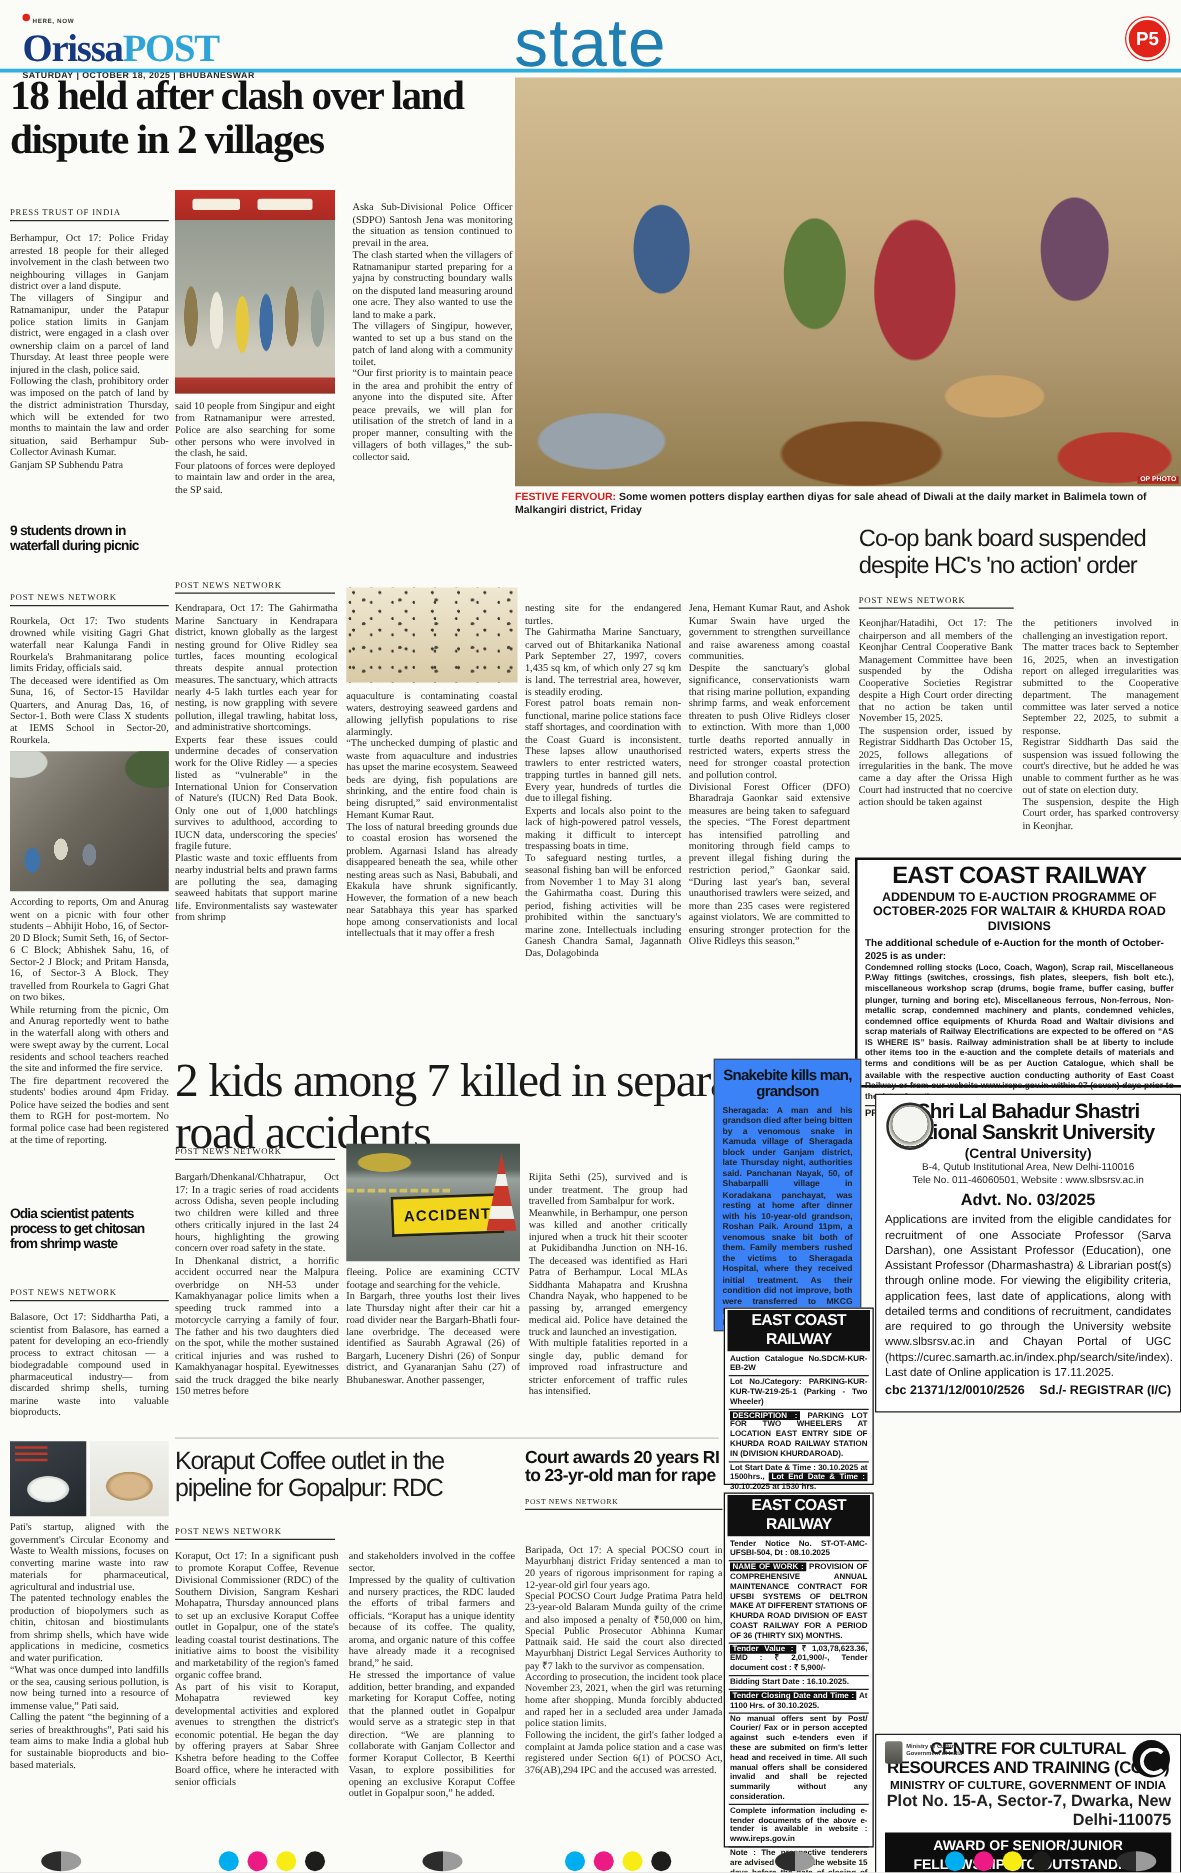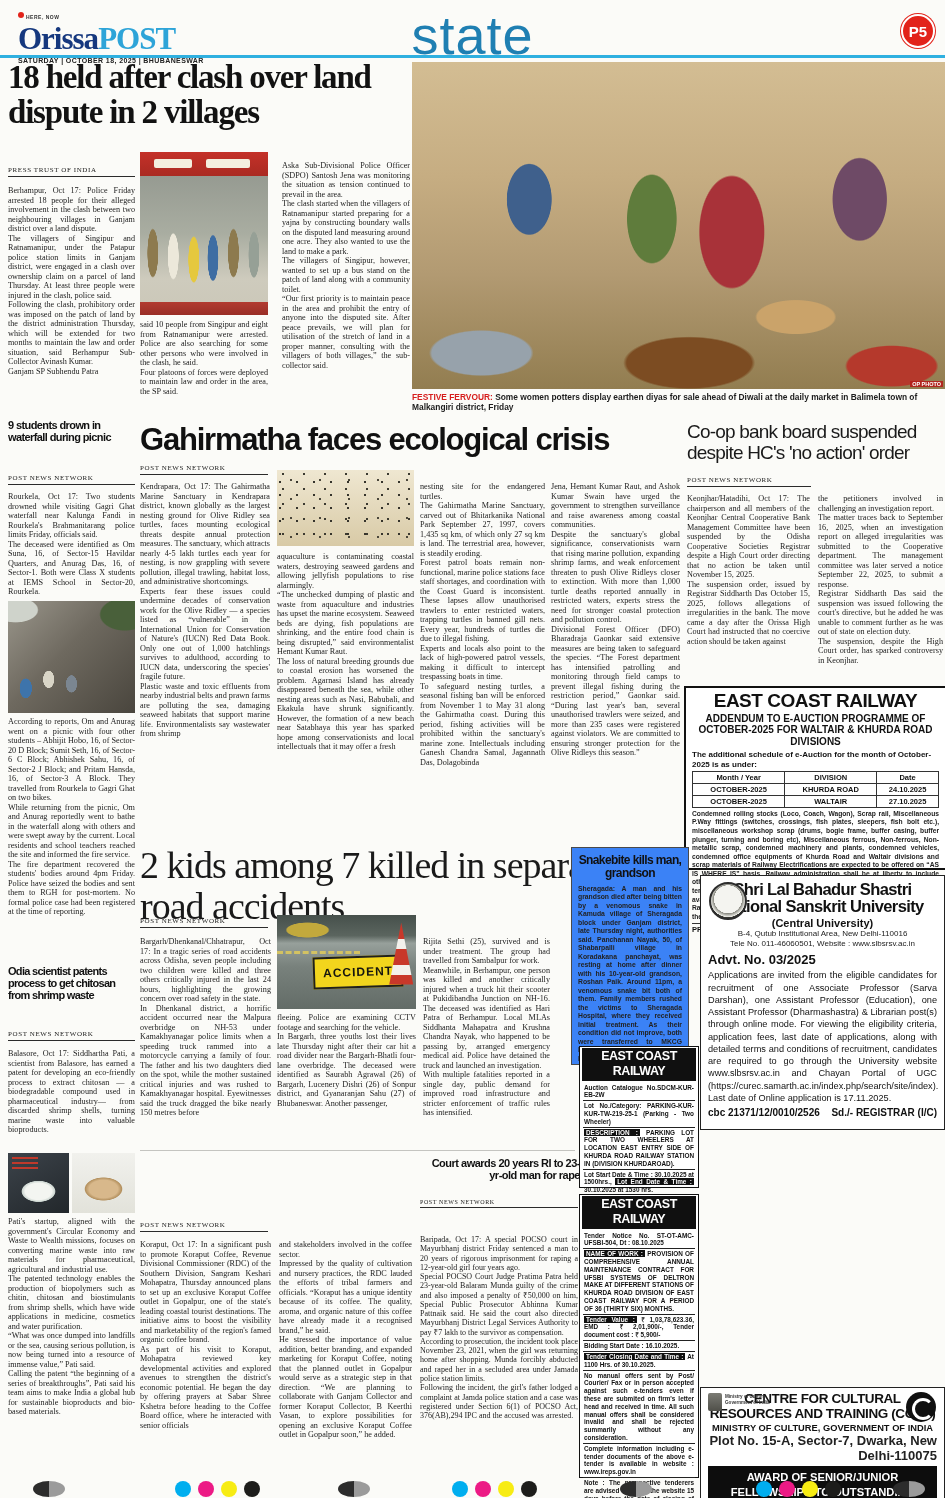--- a/index.html
+++ b/index.html
@@ -94,21 +94,21 @@
   .ad-sm{border:1.5px solid #111;padding:2px 3px;font-size:6.4px;font-weight:700;line-height:1.22;}
   .ad-sm .bar{background:#101010;color:#fff;text-align:center;font-weight:800;font-size:12.5px;letter-spacing:-.5px;padding:1px 0;margin:-1px -1px 2px;}
   .ad-sm .row{border-bottom:1px solid #222;padding:1px 1px;text-align:justify;}
   .ad-sm .row:last-child{border-bottom:none;}
   .invlabel{background:#101010;color:#fff;padding:0 2px;font-weight:800;}
   .ctr{text-align:center;}
   .ad-univ{border:1.5px solid #222;padding:5px 7px;position:relative;}
   .univ-n{font-size:16.5px;font-weight:800;text-align:center;letter-spacing:-.6px;line-height:1.05;}
   .univ-type{font-size:11px;font-weight:700;text-align:center;margin-top:1px;}
   .univ-addr{font-size:8px;text-align:center;line-height:1.3;color:#222;}
-  .univ-advt{font-size:13px;font-weight:800;margin:3px 0 2px;}
+  .univ-advt{font-size:13px;font-weight:800;text-align:center;margin:3px 0 2px;}
   .univ-body{font-size:9.2px;text-align:justify;line-height:1.33;color:#121212;}
   .univ-foot{display:flex;justify-content:space-between;font-weight:800;font-size:10px;margin-top:3px;}
   .univ-logo{position:absolute;left:8px;top:6px;width:34px;height:34px;border-radius:50%;border:2.5px solid #2c2c2c;
              background:radial-gradient(circle at 50% 45%,#f4f4f0 55%,#8a8a82 56%,#f0f0ea 70%,#3a3a35 71%);}
   .ad-ccrt{border:1.5px solid #222;padding:4px 7px;position:relative;}
   .ccrt-n{font-size:13.5px;font-weight:800;text-align:center;letter-spacing:-.4px;line-height:1.1;}
   .ccrt-min{font-size:9.3px;font-weight:700;text-align:center;margin-top:1px;}
   .ccrt-addr{font-size:13px;font-weight:700;text-align:right;color:#222;}
   .ccrt-banner{background:#0d0d0d;color:#fff;text-align:center;font-size:11.2px;font-weight:700;line-height:1.35;padding:4px 10px;margin-top:3px;}
   .ccrt-embl{position:absolute;left:7px;top:5px;width:14px;height:18px;background:linear-gradient(180deg,#7b7b74,#4f4f49);border-radius:2px;}
@@ -163,21 +163,20 @@
 
   <div class="abs hl-cond" style="left:8px;top:420px;width:127px;font-size:11px;letter-spacing:-.6px;">9 students drown in waterfall during picnic</div>
   <div class="abs byline" style="left:8px;top:474px;width:127px;">POST NEWS NETWORK</div>
   <div class="abs bt" style="left:8px;top:492px;width:127px;">Rourkela, Oct 17: Two students drowned while visiting Gagri Ghat waterfall near Kalunga Fandi in Rourkela's Brahmanitarang police limits Friday, officials said.
 The deceased were identified as Om Suna, 16, of Sector-15 Havildar Quarters, and Anurag Das, 16, of Sector-1. Both were Class X students at IEMS School in Sector-20, Rourkela.</div>
   <div class="abs ph ph-rocks" style="left:8px;top:601px;width:127px;height:112px;"></div>
   <div class="abs bt" style="left:8px;top:717px;width:127px;">According to reports, Om and Anurag went on a picnic with four other students – Abhijit Hobo, 16, of Sector-20 D Block; Sumit Seth, 16, of Sector-6 C Block; Abhishek Sahu, 16, of Sector-2 J Block; and Pritam Hansda, 16, of Sector-3 A Block. They travelled from Rourkela to Gagri Ghat on two bikes.
 While returning from the picnic, Om and Anurag reportedly went to bathe in the waterfall along with others and were swept away by the current. Local residents and school teachers reached the site and informed the fire service.
 The fire department recovered the students' bodies around 4pm Friday. Police have seized the bodies and sent them to RGH for post-mortem. No formal police case had been registered at the time of reporting.</div>
 
-  <div class="abs hl-big-sans" style="left:140px;top:422px;width:545px;">Gahirmatha faces ecological crisis</div>
   <div class="abs byline" style="left:140px;top:464px;width:128px;">POST NEWS NETWORK</div>
   <div class="abs bt" style="left:140px;top:482px;width:130px;">Kendrapara, Oct 17: The Gahirmatha Marine Sanctuary in Kendrapara district, known globally as the largest nesting ground for Olive Ridley sea turtles, faces mounting ecological threats despite annual protection measures. The sanctuary, which attracts nearly 4-5 lakh turtles each year for nesting, is now grappling with severe pollution, illegal trawling, habitat loss, and administrative shortcomings.
 Experts fear these issues could undermine decades of conservation work for the Olive Ridley — a species listed as “vulnerable” in the International Union for Conservation of Nature's (IUCN) Red Data Book. Only one out of 1,000 hatchlings survives to adulthood, according to IUCN data, underscoring the species' fragile future.
 Plastic waste and toxic effluents from nearby industrial belts and prawn farms are polluting the sea, damaging seaweed habitats that support marine life. Environmentalists say wastewater from shrimp</div>
   <div class="abs ph ph-beach" style="left:277px;top:470px;width:137px;height:76px;"></div>
   <div class="abs bt" style="left:277px;top:552px;width:137px;">aquaculture is contaminating coastal waters, destroying seaweed gardens and allowing jellyfish populations to rise alarmingly.
 “The unchecked dumping of plastic and waste from aquaculture and industries has upset the marine ecosystem. Seaweed beds are dying, fish populations are shrinking, and the entire food chain is being disrupted,” said environmentalist Hemant Kumar Raut.
 The loss of natural breeding grounds due to coastal erosion has worsened the problem. Agarnasi Island has already disappeared beneath the sea, while other nesting areas such as Nasi, Babubali, and Ekakula have shrunk significantly. However, the formation of a new beach near Satabhaya this year has sparked hope among conservationists and local intellectuals that it may offer a fresh</div>
   <div class="abs bt" style="left:420px;top:482px;width:125px;">nesting site for the endangered turtles.
 The Gahirmatha Marine Sanctuary, carved out of Bhitarkanika National Park September 27, 1997, covers 1,435 sq km, of which only 27 sq km is land. The terrestrial area, however, is steadily eroding.
@@ -194,39 +193,20 @@
 The suspension order, issued by Registrar Siddharth Das October 15, 2025, follows allegations of irregularities in the bank. The move came a day after the Orissa High Court had instructed that no coercive action should be taken against</div>
   <div class="abs bt" style="left:818px;top:494px;width:125px;">the petitioners involved in challenging an investigation report.
 The matter traces back to September 16, 2025, when an investigation report on alleged irregularities was submitted to the Cooperative department. The management committee was later served a notice September 22, 2025, to submit a response.
 Registrar Siddharth Das said the suspension was issued following the court's directive, but he added he was unable to comment further as he was out of state on election duty.
 The suspension, despite the High Court order, has sparked controversy in Keonjhar.</div>
 
   <div class="abs ad ad-ecr1" style="left:684px;top:686px;width:247px;height:174px;">
     <div class="ecr1-title">EAST COAST RAILWAY</div>
     <div class="ecr1-sub">ADDENDUM TO E-AUCTION PROGRAMME OF OCTOBER-2025 FOR WALTAIR &amp; KHURDA ROAD DIVISIONS</div>
     <div class="ecr1-intro">The additional schedule of e-Auction for the month of October-2025 is as under:</div>
-    <table class="ecr1-table">
-      <tbody>
-          <tr>
-        <th>Month / Year</th>
-        <th>DIVISION</th>
-        <th>Date</th>
-      </tr>
-      <tr>
-        <td>OCTOBER-2025</td>
-        <td>KHURDA ROAD</td>
-        <td>24.10.2025</td>
-      </tr>
-      <tr>
-        <td>OCTOBER-2025</td>
-        <td>WALTAIR</td>
-        <td>27.10.2025</td>
-      </tr>
-    </tbody>
-      </table>
     <div class="ecr1-body">Condemned rolling stocks (Loco, Coach, Wagon), Scrap rail, Miscellaneous P.Way fittings (switches, crossings, fish plates, sleepers, fish bolt etc.), miscellaneous workshop scrap (drums, bogie frame, buffer casing, buffer plunger, turning and boring etc), Miscellaneous ferrous, Non-ferrous, Non-metallic scrap, condemned machinery and plants, condemned vehicles, condemned office equipments of Khurda Road and Waltair divisions and scrap materials of Railway Electrifications are expected to be offered on “AS IS WHERE IS” basis. Railway administration shall be at liberty to include other items too in the e-auction and the complete details of materials and terms and conditions will be as per Auction Catalogue, which shall be available with the respective auction conducting authority of East Coast Railway or from our website www.ireps.gov.in within 07 (seven) days prior to the date of auction.</div>
     <div class="ecr1-foot">
       <span>PR-694/Q/25-26</span>
       <span>Principal Chief Materials Manager, Bhubaneswar</span>
     </div>
   </div>
 
   <div class="abs hl-serif" style="left:140px;top:845px;width:520px;">2 kids among 7 killed in separate road accidents</div>
   <div class="abs byline" style="left:140px;top:917px;width:128px;">POST NEWS NETWORK</div>
   <div class="abs bt" style="left:140px;top:937px;width:131px;">Bargarh/Dhenkanal/Chhatrapur, Oct 17: In a tragic series of road accidents across Odisha, seven people including two children were killed and three others critically injured in the last 24 hours, highlighting the growing concern over road safety in the state.
@@ -281,28 +261,29 @@
       <i></i>
     </div>
   <div class="abs ph ph-chit-r" style="left:72px;top:1153px;width:63px;height:60px;"></div>
   <div class="abs bt" style="left:8px;top:1217px;width:127px;">Pati's startup, aligned with the government's Circular Economy and Waste to Wealth missions, focuses on converting marine waste into raw materials for pharmaceutical, agricultural and industrial use.
 The patented technology enables the production of biopolymers such as chitin, chitosan and biostimulants from shrimp shells, which have wide applications in medicine, cosmetics and water purification.
 “What was once dumped into landfills or the sea, causing serious pollution, is now being turned into a resource of immense value,” Pati said.
 Calling the patent “the beginning of a series of breakthroughs”, Pati said his team aims to make India a global hub for sustainable bioproducts and bio-based materials.</div>
 
   <div class="abs divline" style="left:140px;top:1150px;width:435px;"></div>
 
+  <div class="abs hl-coffee" style="left:140px;top:1158px;width:275px;">Koraput Coffee outlet in the pipeline for Gopalpur: RDC</div>
   <div class="abs byline" style="left:140px;top:1221px;width:128px;">POST NEWS NETWORK</div>
   <div class="abs bt" style="left:140px;top:1240px;width:131px;">Koraput, Oct 17: In a significant push to promote Koraput Coffee, Revenue Divisional Commissioner (RDC) of the Southern Division, Sangram Keshari Mohapatra, Thursday announced plans to set up an exclusive Koraput Coffee outlet in Gopalpur, one of the state's leading coastal tourist destinations. The initiative aims to boost the visibility and marketability of the region's famed organic coffee brand.
 As part of his visit to Koraput, Mohapatra reviewed key developmental activities and explored avenues to strengthen the district's economic potential. He began the day by offering prayers at Sabar Shree Kshetra before heading to the Coffee Board office, where he interacted with senior officials</div>
   <div class="abs bt" style="left:279px;top:1240px;width:133px;">and stakeholders involved in the coffee sector.
 Impressed by the quality of cultivation and nursery practices, the RDC lauded the efforts of tribal farmers and officials. “Koraput has a unique identity because of its coffee. The quality, aroma, and organic nature of this coffee have already made it a recognised brand,” he said.
 He stressed the importance of value addition, better branding, and expanded marketing for Koraput Coffee, noting that the planned outlet in Gopalpur would serve as a strategic step in that direction. “We are planning to collaborate with Ganjam Collector and former Koraput Collector, B Keerthi Vasan, to explore possibilities for opening an exclusive Koraput Coffee outlet in Gopalpur soon,” he added.</div>
 
-  <div class="abs hl-cond" style="left:420px;top:1158px;width:160px;font-size:11px;letter-spacing:-.5px;text-align:right;">Court awards 20 years RI to 23-yr-old man for rape</div>
+  <div class="abs hl-cond" style="left:420px;top:1158px;width:160px;font-size:14px;letter-spacing:-.5px;">Court awards 20 years RI to 23-yr-old man for rape</div>
   <div class="abs byline" style="left:420px;top:1199px;width:158px;font-size:6px;">POST NEWS NETWORK</div>
   <div class="abs bt" style="left:420px;top:1215px;width:158px;font-size:8px;margin-top:20px;">Baripada, Oct 17: A special POCSO court in Mayurbhanj district Friday sentenced a man to 20 years of rigorous imprisonment for raping a 12-year-old girl four years ago.
 Special POCSO Court Judge Pratima Patra held 23-year-old Balaram Munda guilty of the crime and also imposed a penalty of ₹50,000 on him, Special Public Prosecutor Abhinna Kumar Pattnaik said. He said the court also directed Mayurbhanj District Legal Services Authority to pay ₹7 lakh to the survivor as compensation.
 According to prosecution, the incident took place November 23, 2021, when the girl was returning home after shopping. Munda forcibly abducted and raped her in a secluded area under Jamada police station limits.
 Following the incident, the girl's father lodged a complaint at Jamda police station and a case was registered under Section 6(1) of POCSO Act, 376(AB),294 IPC and the accused was arrested.</div>
 
   <div class="abs ad ad-univ" style="left:700px;top:875px;width:229px;height:243px;">
     <div class="univ-logo"></div>
     <div class="univ-n">Shri Lal Bahadur Shastri</div>
     <div class="univ-n">National Sanskrit University</div>

